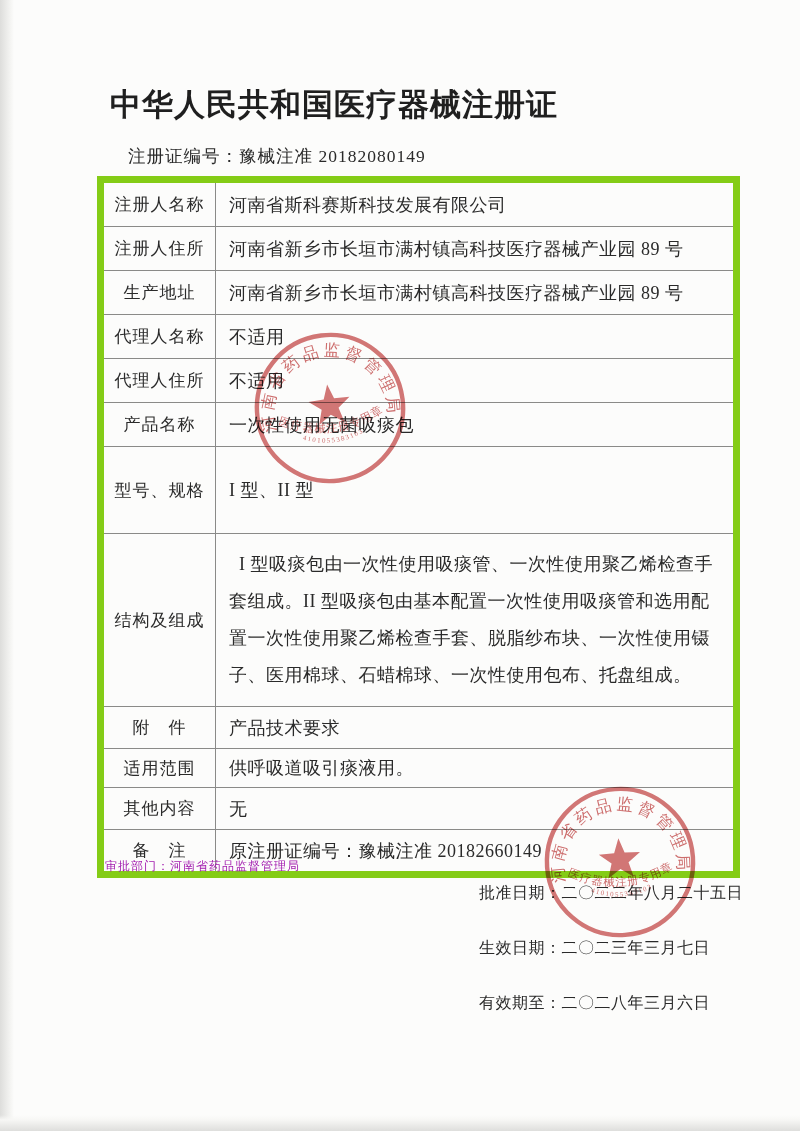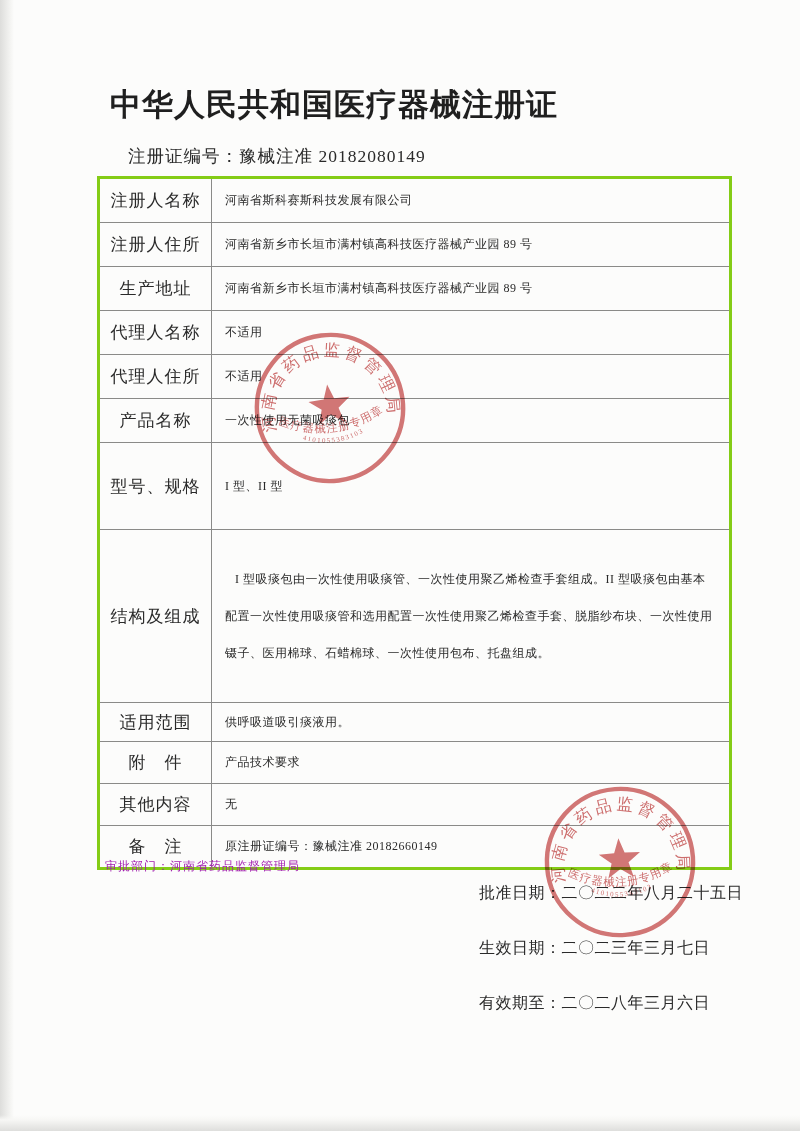--- a/index.html
+++ b/index.html
@@ -26,36 +26,36 @@
     text-align:center;font-size:31px;font-weight:700;
     letter-spacing:1px;color:#1f1f1f;
   }
   .regline{
     position:absolute;left:128px;top:144px;font-size:17.5px;
     letter-spacing:1px;color:#2a2a2a;
   }
   .regline .num{font-family:"Liberation Serif","DejaVu Serif",serif;}
   .cert-table{
     position:absolute;left:97px;top:176px;width:629px;
-    border:3px solid #84cc16;
+    border:7px solid #84cc16;
     border-collapse:collapse;
     display:block;
   }
   .trow{display:flex;border-top:1px solid #8a8a88;}
   .trow:first-child{border-top:none;}
   .tlabel{
     width:112px;flex:0 0 112px;
     display:flex;align-items:center;justify-content:center;
     text-align:center;font-size:17px;letter-spacing:1px;
     border-right:1px solid #8a8a88;
     padding:0 2px;box-sizing:border-box;color:#2a2a2a;
   }
   .tvalue{
     flex:1;display:flex;align-items:center;
-    font-size:12px;letter-spacing:0.5px;
+    font-size:18px;letter-spacing:0.5px;
     padding:4px 14px 4px 13px;box-sizing:border-box;color:#2a2a2a;
   }
   .h43{min-height:43px;}
   .h86{min-height:86px;}
   .h172{min-height:172px;}
   .h38{min-height:38px;}
   .h41{min-height:41px;}
   .para{line-height:37px;text-indent:10px;}
   .footer-left{
     position:absolute;left:105px;top:858px;font-size:12px;
@@ -116,27 +116,27 @@
       <div class="tvalue">一次性使用无菌吸痰包</div>
     </div>
     <div class="trow h86">
       <div class="tlabel">型号、规格</div>
       <div class="tvalue">I 型、II 型</div>
     </div>
     <div class="trow h172">
       <div class="tlabel">结构及组成</div>
       <div class="tvalue para">I 型吸痰包由一次性使用吸痰管、一次性使用聚乙烯检查手套组成。II 型吸痰包由基本配置一次性使用吸痰管和选用配置一次性使用聚乙烯检查手套、脱脂纱布块、一次性使用镊子、医用棉球、石蜡棉球、一次性使用包布、托盘组成。</div>
     </div>
+    <div class="trow h41">
+      <div class="tlabel">附　件</div>
+      <div class="tvalue">产品技术要求</div>
+    </div>
     <div class="trow h38">
       <div class="tlabel">适用范围</div>
       <div class="tvalue">供呼吸道吸引痰液用。</div>
-    </div>
-    <div class="trow h41">
-      <div class="tlabel">附　件</div>
-      <div class="tvalue">产品技术要求</div>
     </div>
     <div class="trow h41">
       <div class="tlabel">其他内容</div>
       <div class="tvalue">无</div>
     </div>
     <div class="trow h41">
       <div class="tlabel">备　注</div>
       <div class="tvalue">原注册证编号：豫械注准 20182660149</div>
     </div>
   </div>

